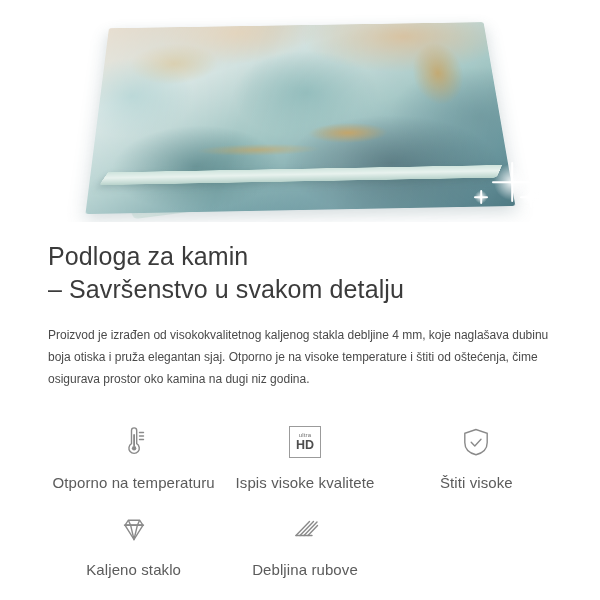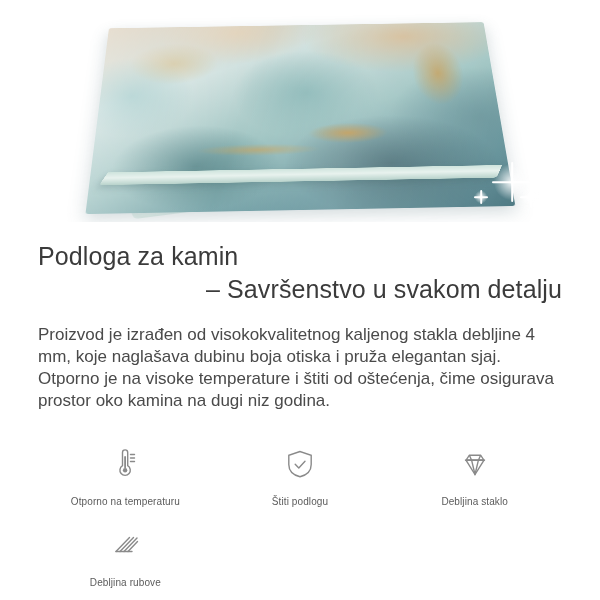--- a/index.html
+++ b/index.html
@@ -97,33 +97,33 @@
   .sparkle .glow {
     position: absolute; inset: 0;
     background: radial-gradient(circle, rgba(255,255,255,0.95) 0%, rgba(255,255,255,0) 65%);
     border-radius: 50%;
   }
   .sp1 { left: 492px; top: 162px; width: 40px; height: 40px; }
   .sp2 { left: 520px; top: 186px; width: 22px; height: 22px; }
   .sp3 { left: 474px; top: 190px; width: 14px; height: 14px; }
 
   
-  .content { padding: 0 38px; }
+  .content { padding: 0 38px; margin-left: 10px; }
   .title {
     margin-top: 18px;
     font-size: 25px;
     line-height: 33px;
     font-weight: 400;
     color: #3b3b3b;
     letter-spacing: 0.1px;
   }
-  .title .l2 { display: block; text-align: right; }
+  .title .l2 { display: block; }
   .body {
     margin-top: 18px;
-    font-size: 17px;
+    font-size: 12px;
     line-height: 22px;
     color: #4a4a4a;
     max-width: 530px;
   }
 
   
   .features {
     margin-top: 24px;
     display: grid;
     grid-template-columns: repeat(3, 1fr);
@@ -136,21 +136,21 @@
     padding-top: 6px;
   }
   .feature-icon {
     height: 44px;
     display: flex;
     align-items: center;
     justify-content: center;
   }
   .feature-label {
     margin-top: 10px;
-    font-size: 10px;
+    font-size: 15px;
     color: #5b5b5b;
     text-align: center;
     letter-spacing: 0.1px;
   }
   .hd-badge {
     width: 32px;
     height: 32px;
     border: 1.4px solid #9b9b9b;
     display: flex;
     flex-direction: column;
@@ -206,40 +206,49 @@
           <svg width="40" height="40" viewBox="0 0 40 40" fill="none" stroke="#8a8a8a" stroke-width="1.4">
             <path d="M17.5 8.5a2.6 2.6 0 0 1 5.2 0v13.2a5.2 5.2 0 1 1-5.2 0V8.5Z"></path>
             <circle cx="20.1" cy="26.2" r="2.2" fill="#8a8a8a" stroke="none"></circle>
             <rect x="19.2" y="12" width="1.8" height="12.5" rx="0.9" fill="#8a8a8a" stroke="none"></rect>
             <path d="M25.5 10.5h4M25.5 14h4M25.5 17.5h4" stroke-linecap="round"></path>
           </svg>
         </div>
         <div class="feature-label">Otporno na temperaturu</div>
       </div>
 
+      <div class="feature">
+        <div class="feature-icon">
+          <div class="hd-badge">
+            <span class="u">ultra</span>
+            <span class="hd">HD</span>
+          </div>
+        </div>
+        <div class="feature-label">Ispis visoke kvalitete</div>
+      </div>
 
       <div class="feature">
         <div class="feature-icon">
           <svg width="40" height="40" viewBox="0 0 40 40" fill="none" stroke="#8a8a8a" stroke-width="1.4">
             <path d="M20 7.5 8.8 11.3v9.1c0 6.2 4.6 10.6 11.2 12.3 6.6-1.7 11.2-6.1 11.2-12.3v-9.1L20 7.5Z"></path>
             <path d="m15.2 20.3 3.6 3.6 6.2-6.6" stroke-linecap="round" stroke-linejoin="round"></path>
           </svg>
         </div>
-        <div class="feature-label">Štiti podlogu</div>
+        <div class="feature-label">Štiti visoke</div>
       </div>
 
       <div class="feature">
         <div class="feature-icon">
           <svg width="40" height="40" viewBox="0 0 40 40" fill="none" stroke="#8a8a8a" stroke-width="1.4">
             <path d="M11 16.2h18L20 30.5 11 16.2Z"></path>
             <path d="M14.4 11.2h11.2l3.4 5H11l3.4-5Z"></path>
             <path d="M11 16.2h18M14.4 11.2 16.6 16.2 20 30.5 23.4 16.2 25.6 11.2" stroke-linejoin="round"></path>
           </svg>
         </div>
-        <div class="feature-label">Debljina staklo</div>
+        <div class="feature-label">Kaljeno staklo</div>
       </div>
 
       <div class="feature">
         <div class="feature-icon">
           <svg width="44" height="40" viewBox="0 0 44 40" fill="none" stroke="#8a8a8a" stroke-width="1.4">
             <path d="M13 26.5 26.5 12.5" stroke-linecap="round"></path>
             <path d="M17 26.5 30.5 12.5" stroke-linecap="round"></path>
             <path d="M21 26.5 34 13" stroke-linecap="round"></path>
             <path d="M25 26.5 34.5 16.5" stroke-linecap="round"></path>
             <path d="M13 26.5h16" stroke-linecap="round"></path>

